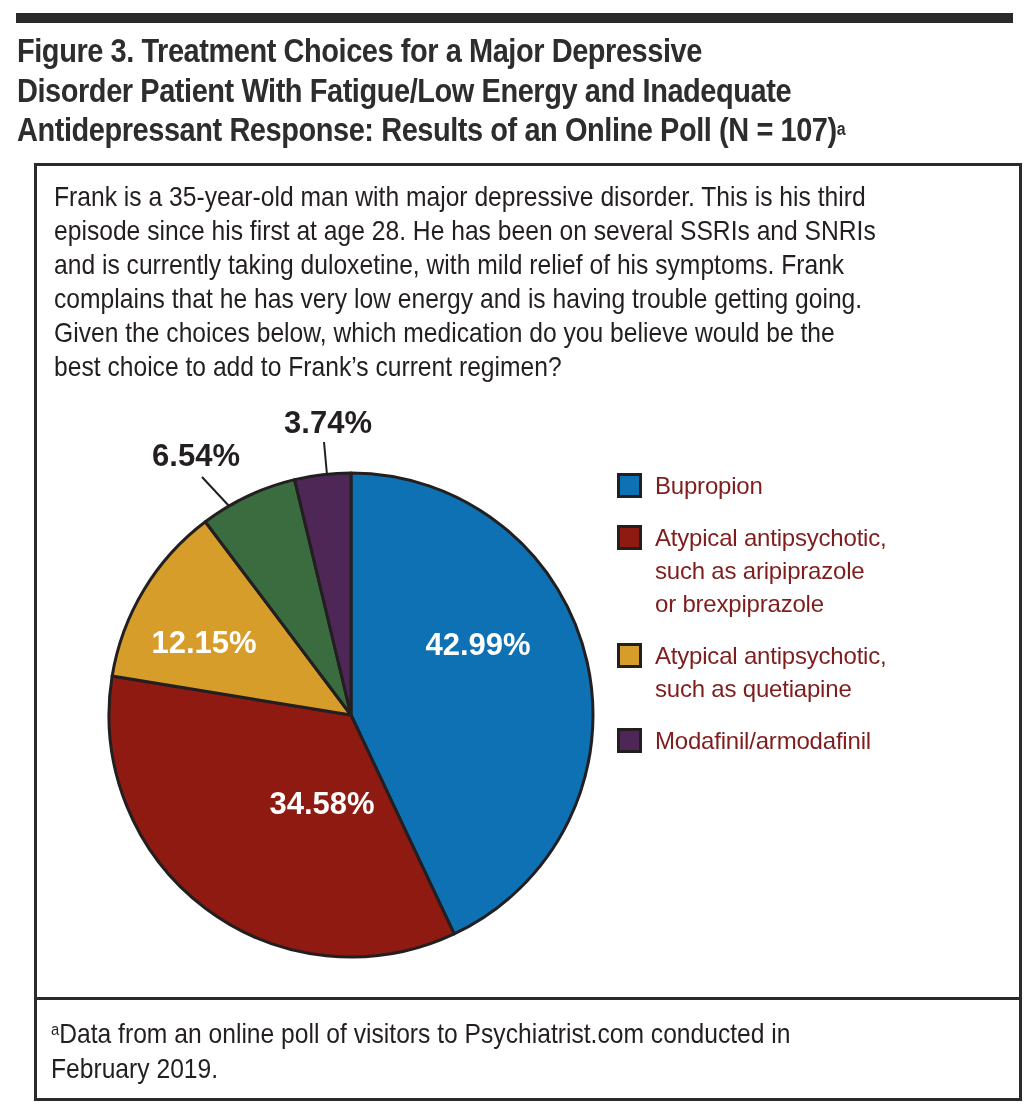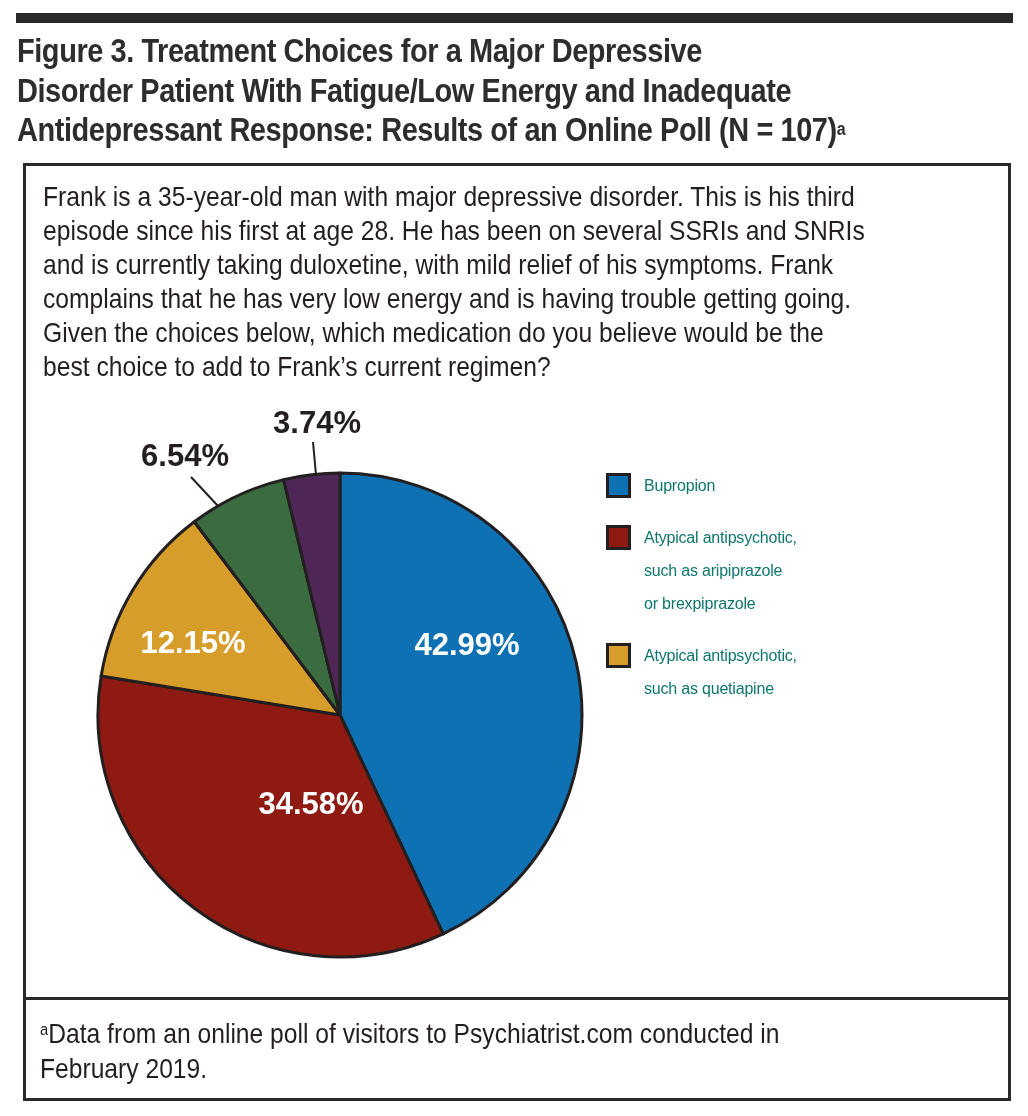--- a/index.html
+++ b/index.html
@@ -8,41 +8,41 @@
     font-family:"Liberation Sans","DejaVu Sans",sans-serif;color:#231f20;overflow:hidden;
   }
   .top-rule{position:absolute;left:16px;top:13px;width:997px;height:10px;background:#2a2a2a;}
   .fig-title{
     position:absolute;left:17px;top:31px;width:1130px;margin:0;
     font-size:33px;font-weight:bold;line-height:1.2;color:#2d2d2d;letter-spacing:-0.5px;
     white-space:pre-line;transform:scaleX(0.878);transform-origin:0 0;
   }
   .fig-title sup{font-size:0.55em;vertical-align:6px;font-weight:bold;}
   .panel{
-    position:absolute;left:23px;top:163px;width:982px;height:932px;
+    position:absolute;left:34px;top:163px;width:982px;height:932px;
     border:3px solid #2a2a2a;background:#fff;
   }
   .case-text{
     position:absolute;left:17px;top:14px;width:1075px;margin:0;
     font-size:28px;line-height:34px;color:#231f20;
     white-space:pre-line;transform:scaleX(0.88);transform-origin:0 0;
   }
   .chart-svg{position:absolute;left:34px;top:229px;width:570px;height:590px;}
   .pct-label{
     font-family:"Liberation Sans","DejaVu Sans",sans-serif;
     font-size:31px;font-weight:bold;
   }
   .legend{position:absolute;left:580px;top:303px;width:390px;}
   .legend-row{display:flex;align-items:flex-start;margin-bottom:19px;}
   .swatch{
     flex:0 0 auto;width:19px;height:19px;border:3px solid #231f20;
     margin-right:13px;margin-top:4px;
   }
   .legend-label{
-    font-size:16px;line-height:33px;color:#0f766e;letter-spacing:-0.2px;
+    font-size:24px;line-height:33px;color:#7f1d1d;letter-spacing:-0.2px;
     white-space:pre-line;
   }
   .footnote-divider{position:absolute;left:0;top:831px;width:100%;height:3px;background:#2a2a2a;}
   .footnote{
     position:absolute;left:14px;top:846px;width:1075px;margin:0;
     font-size:28px;line-height:35px;color:#231f20;
     transform:scaleX(0.88);transform-origin:0 0;
   }
   .footnote sup{font-size:0.6em;vertical-align:8px;}
   .footnote .ftext{white-space:pre-line;}
@@ -91,20 +91,24 @@
           <span class="swatch" style="background: rgb(142, 26, 18);"></span>
           <span class="legend-label">Atypical antipsychotic,
 such as aripiprazole
 or brexpiprazole</span>
         </div>
         <div class="legend-row">
           <span class="swatch" style="background: rgb(215, 157, 43);"></span>
           <span class="legend-label">Atypical antipsychotic,
 such as quetiapine</span>
         </div>
+        <div class="legend-row">
+          <span class="swatch" style="background: rgb(79, 39, 87);"></span>
+          <span class="legend-label">Modafinil/armodafinil</span>
+        </div>
       </div>
 
     <div class="footnote-divider"></div>
 
     <p class="footnote"><sup>a</sup><span class="ftext">Data from an online poll of visitors to Psychiatrist.com conducted in
 February 2019.</span></p>
 
   </div>
 </div>
 

